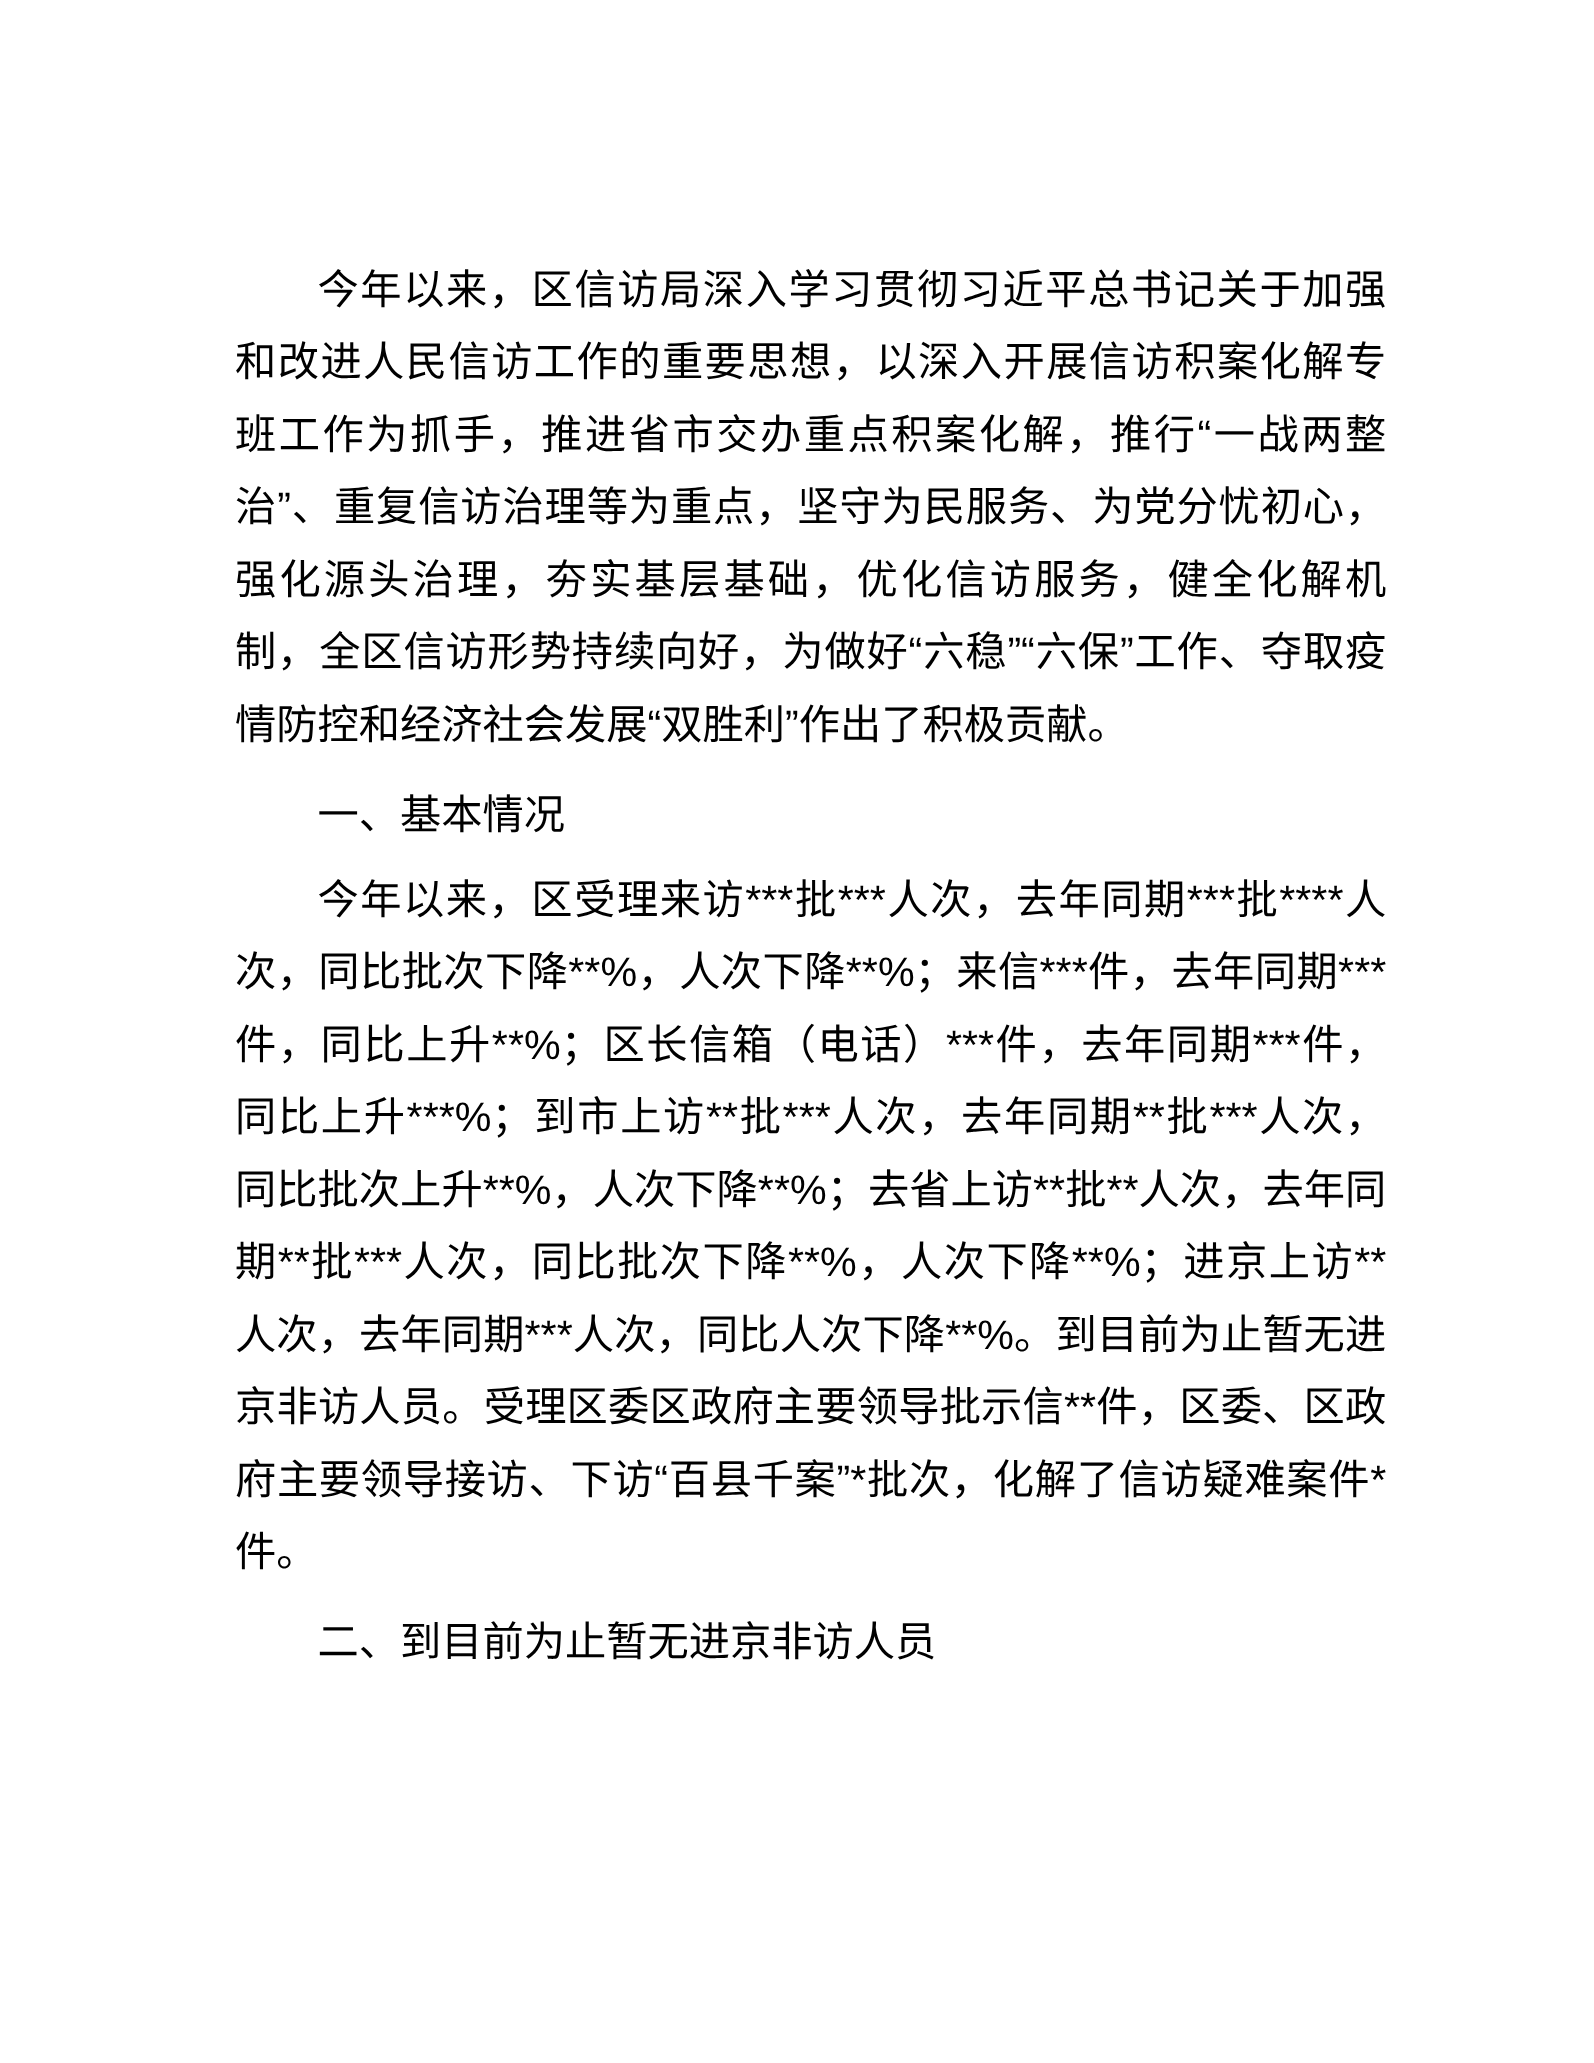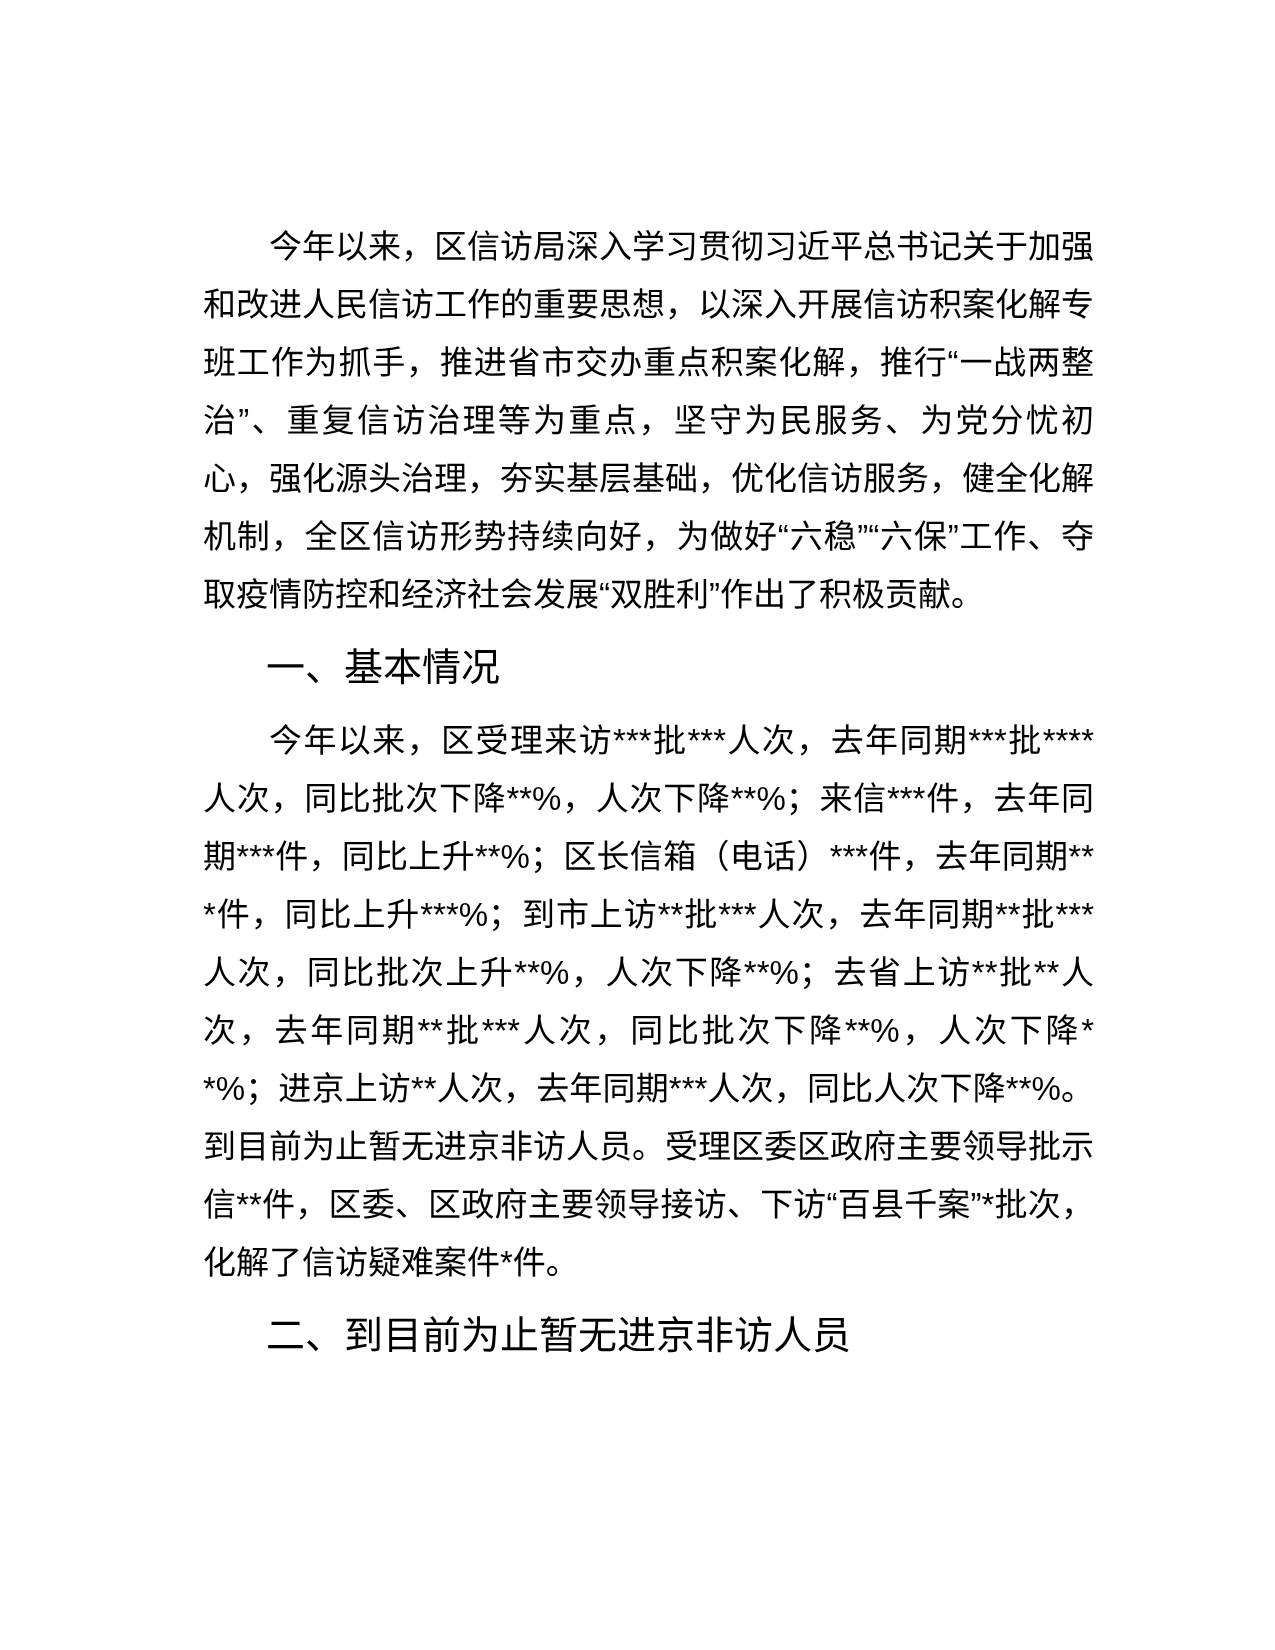--- a/index.html
+++ b/index.html
@@ -29,25 +29,25 @@
     text-align: center;
     margin: 0 0 33px 0;
     white-space: nowrap;
   }
   .para {
     font-size: 33px;
     line-height: 58px;
     text-align: justify;
     text-justify: inter-ideograph;
     text-indent: 2em;
-    margin: 15px;
+    margin: 0;
     word-break: break-all;
   }
   .heading {
-    font-size: 39px;
+    font-size: 33px;
     line-height: 58px;
     text-indent: 2em;
     font-weight: 400;
     margin: 14px 0 10px 0;
   }
 </style>
 </head>
 <body>
 
 <div class="page">

